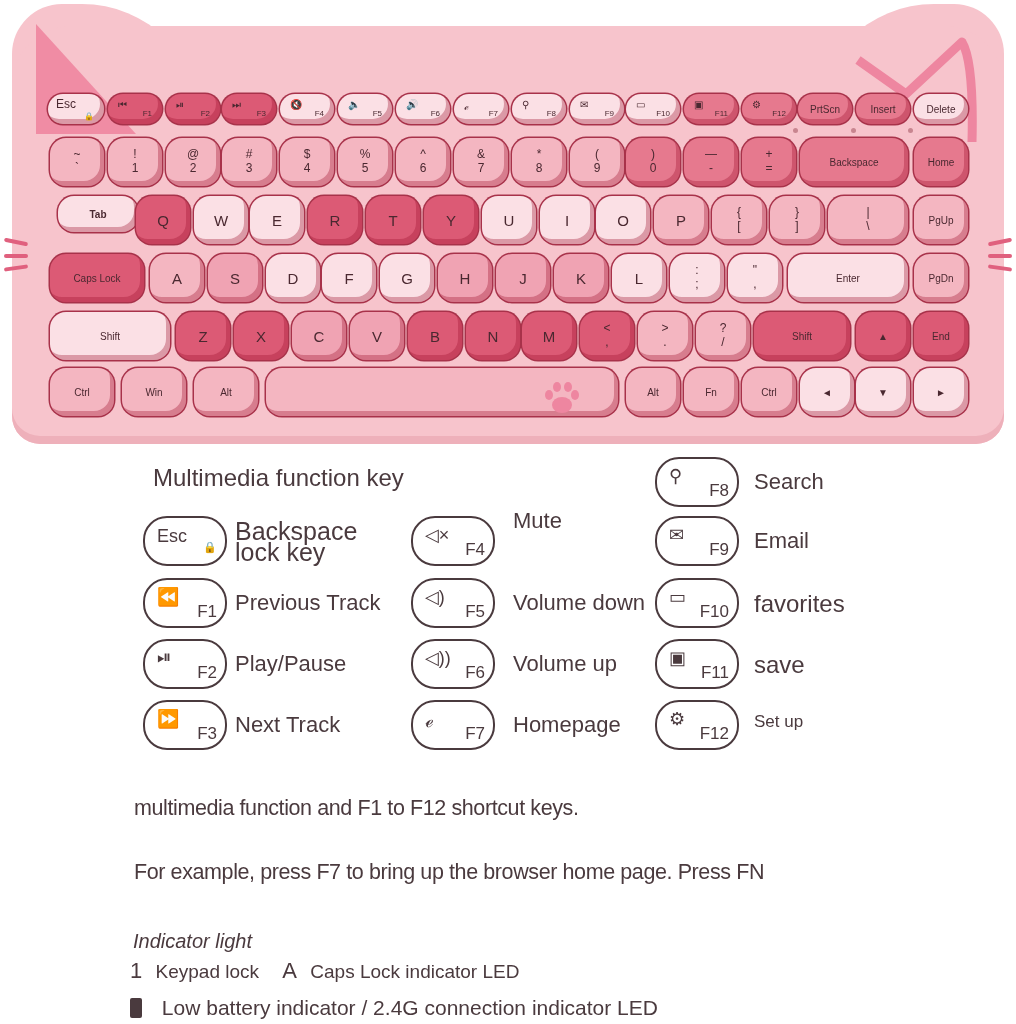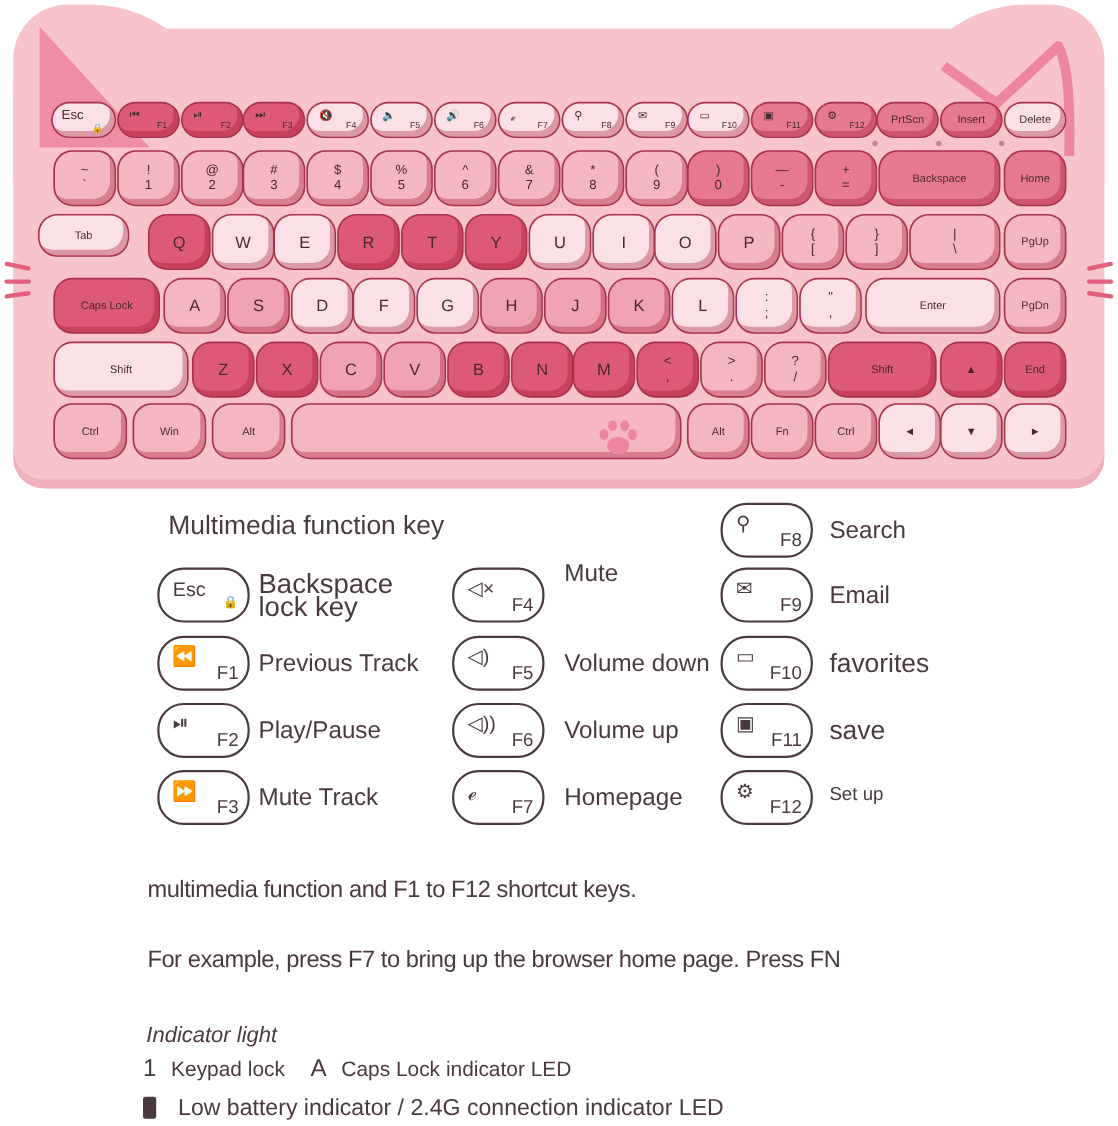--- a/index.html
+++ b/index.html
@@ -192,21 +192,21 @@
           <span>+</span>
           <span>=</span>
         </span>
       </div>
       <div class="key c3" style="left: 788px; top: 134px; width: 108px; height: 48px;">
         <span>Backspace</span>
       </div>
       <div class="key c3" style="left: 902px; top: 134px; width: 54px; height: 48px;">
         <span>Home</span>
       </div>
-      <div class="key c1" style="left: 24px; top: 192px; width: 80px; height: 36px;">
+      <div class="key c1" style="left: 46px; top: 192px; width: 80px; height: 36px; font-weight: bold;">
         <span>Tab</span>
       </div>
       <div class="key c4" style="left: 124px; top: 192px; width: 54px; height: 48px;">
         <span class="big">Q</span>
       </div>
       <div class="key c1" style="left: 182px; top: 192px; width: 54px; height: 48px;">
         <span class="big">W</span>
       </div>
       <div class="key c1" style="left: 238px; top: 192px; width: 54px; height: 48px;">
         <span class="big">E</span>
@@ -406,21 +406,21 @@
     <div class="ll" style="left: 235px; top: 590px;">Previous Track</div>
     <div class="lk" style="left: 143px; top: 639px;">
       <span class="ic">⏯</span>
       <span class="fn">F2</span>
     </div>
     <div class="ll" style="left: 235px; top: 651px;">Play/Pause</div>
     <div class="lk" style="left: 143px; top: 700px;">
       <span class="ic">⏩</span>
       <span class="fn">F3</span>
     </div>
-    <div class="ll" style="left: 235px; top: 712px;">Mute Track</div>
+    <div class="ll" style="left: 235px; top: 712px;">Next Track</div>
     <div class="lk" style="left: 411px; top: 516px;">
       <span class="ic">◁×</span>
       <span class="fn">F4</span>
     </div>
     <div class="ll" style="left: 513px; top: 508px;">Mute</div>
     <div class="lk" style="left: 411px; top: 578px;">
       <span class="ic">◁)</span>
       <span class="fn">F5</span>
     </div>
     <div class="ll" style="left: 513px; top: 590px;">Volume down</div>

